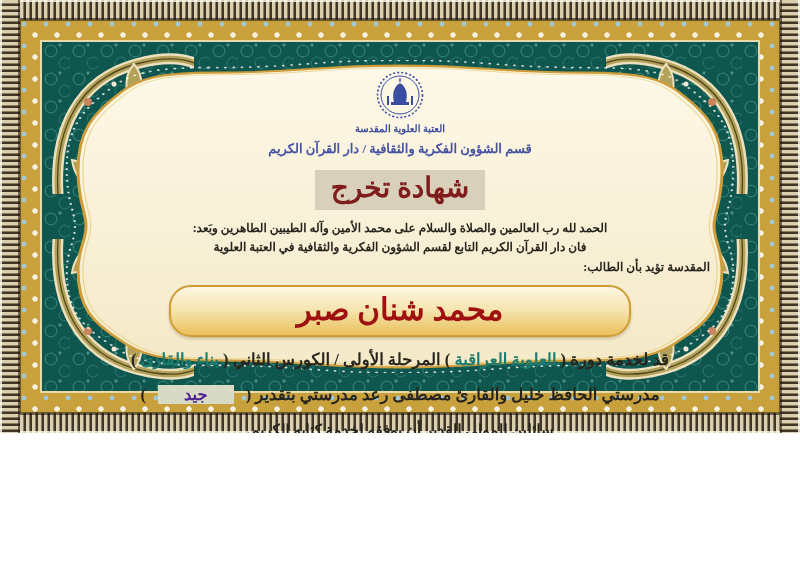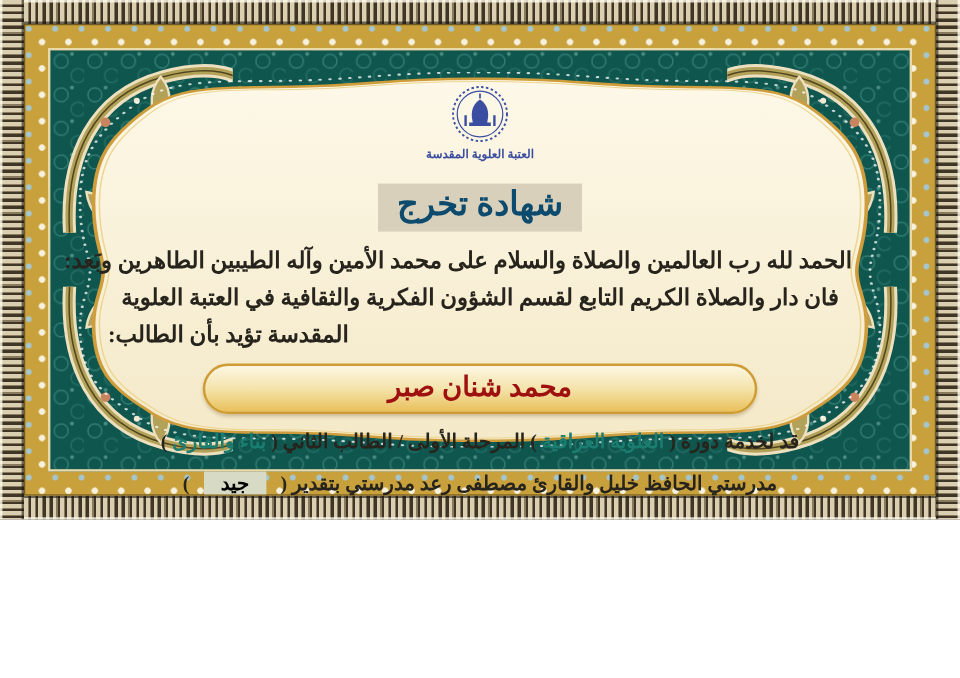--- a/index.html
+++ b/index.html
@@ -52,36 +52,36 @@
   .plate svg{width:100%;height:100%;display:block;}
   
   .content{
     position:absolute;inset:26px 48px 30px;direction:rtl;text-align:center;
     color:#27241d;
   }
   .emblem{display:block;margin:2px auto 0;}
   .org-line{font-size:13px;font-weight:bold;color:#4652a2;margin-top:1px;white-space:nowrap;}
   .title-row{margin:13px 0 9px;}
   .cert-title{
-    display:inline-block;font-size:28px;font-weight:bold;color:#0c4a6e;
+    display:inline-block;font-size:28px;font-weight:bold;color:#7f1d1d;
     background:#d8d0bb;padding:1px 16px 5px;line-height:1.2;
   }
-  .line{font-size:19px;font-weight:bold;line-height:1.65;white-space:nowrap;}
-  .line-end{text-align:left;}
+  .line{font-size:12px;font-weight:bold;line-height:1.65;white-space:nowrap;}
+  .line-end{text-align:right;}
   .name-pill{
     width:458px;margin:7px auto 9px;padding:4px 0 7px;
     background:linear-gradient(#fdf7e3,#f4e3ab 50%,#e9c05b);
     border:2px solid #cf9c33;border-radius:22px;
-    font-size:23px;font-weight:bold;color:#9e1110;
+    font-size:31px;font-weight:bold;color:#9e1110;
     box-shadow:0 2px 3px rgba(90,60,10,.25);
   }
   .course-line{font-size:16.5px;margin-top:2px;}
   .teachers-line{font-size:16.5px;margin-top:8px;}
   .teal-text{color:#1b7d70;}
-  .grade{color:#000000;background:#d7dac5;padding:0 14px;margin:0 12px;}
+  .grade{color:#4c1d95;background:#d7dac5;padding:0 26px;margin:0 12px;}
   .closing-line{font-size:15px;font-weight:bold;margin-top:13px;}
 </style>
 </head>
 <body>
 
 <svg width="0" height="0" style="position:absolute" aria-hidden="true">
   <defs>
     <g id="flo">
       <g fill="none" stroke="#ece0bf" stroke-width="11" stroke-linecap="round">
         <path d="M14 150 C 10 86 34 36 92 20 C 118 13 138 14 150 19"></path>
@@ -154,37 +154,39 @@
 
       <svg class="emblem" width="110" height="70" viewBox="0 0 110 70">
         <circle cx="55" cy="25" r="22.5" fill="none" stroke="#3b4da0" stroke-width="1.6" stroke-dasharray="2 2.1"></circle>
         <circle cx="55" cy="25" r="19" fill="none" stroke="#3b4da0" stroke-width="1"></circle>
         <path d="M55 8 L55 12" stroke="#3b4da0" stroke-width="1.4"></path>
         <path d="M46 35 h18 v-3 h-3 c2.5 -10 -1 -16 -6 -19 c-5 3 -8.5 9 -6 19 h-3 Z" fill="#3b4da0"></path>
         <path d="M43 35 v-9 M67 35 v-9" stroke="#3b4da0" stroke-width="2"></path>
         <text x="55" y="62" text-anchor="middle" font-size="10" font-weight="bold" fill="#3b4da0">العتبة العلوية المقدسة</text>
       </svg>
 
+      <div class="org-line">قسم الشؤون الفكرية والثقافية / دار القرآن الكريم</div>
 
       <div class="title-row">
         <span class="cert-title">شهادة تخرج</span>
       </div>
 
       <div class="line">الحمد لله رب العالمين والصلاة والسلام على محمد الأمين وآله الطيبين الطاهرين وبَعد:</div>
-      <div class="line">فان دار والصلاة الكريم التابع لقسم الشؤون الفكرية والثقافية في العتبة العلوية</div>
+      <div class="line">فان دار القرآن الكريم التابع لقسم الشؤون الفكرية والثقافية في العتبة العلوية</div>
       <div class="line line-end">المقدسة تؤيد بأن الطالب:</div>
 
       <div class="name-pill">
         <span>محمد شنان صبر</span>
       </div>
 
       <div class="line course-line">
-        <span>قد لخدمة دورة ( </span><span class="teal-text">العلوية العراقية</span><span> ) المرحلة الأولى / الطالب الثاني ( </span><span class="teal-text">بناء والقارئ</span><span> )</span>
+        <span>قد لخدمة دورة ( </span><span class="teal-text">العلوية العراقية</span><span> ) المرحلة الأولى / الكورس الثاني ( </span><span class="teal-text">بناء والقارئ</span><span> )</span>
       </div>
 
       <div class="line teachers-line">
         <span>مدرستي الحافظ خليل والقارئ مصطفى رعد مدرستي بتقدير (</span><span class="grade">جيد</span><span>)</span>
       </div>
 
+      <div class="closing-line">سائلين المولى القدير أن يوفقه لخدمة كتابه الكريم.</div>
 
     </div>
   </div>
 </div>
 
 </body></html>

